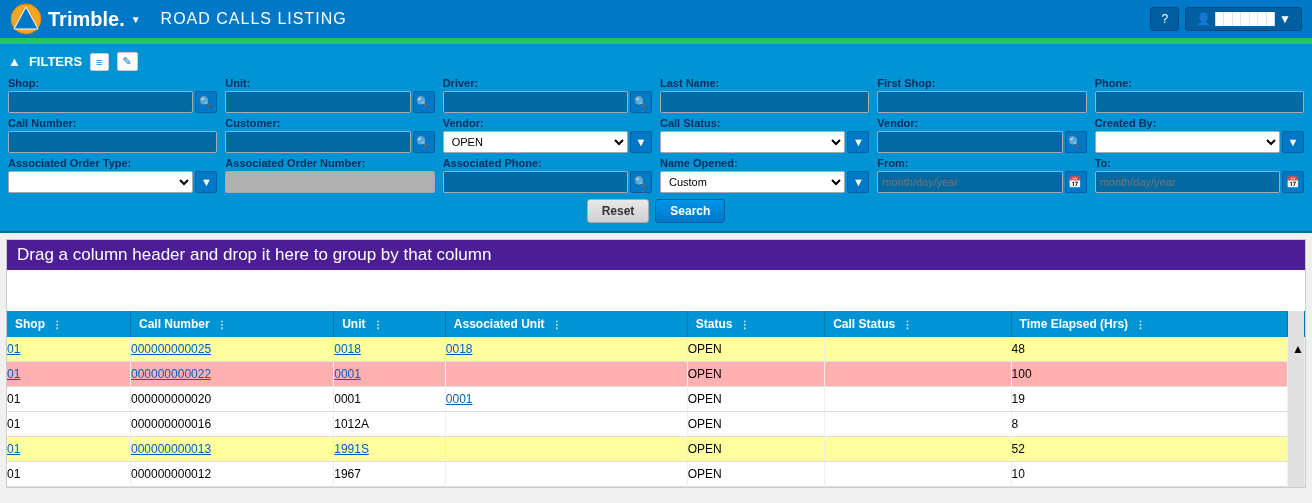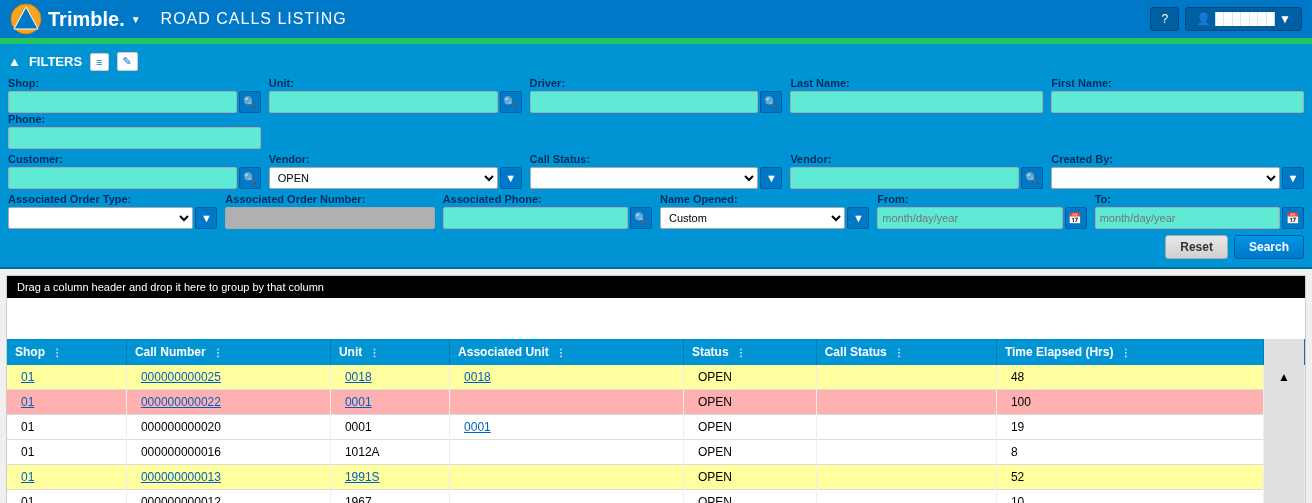--- a/index.html
+++ b/index.html
@@ -81,22 +81,22 @@
       color: #0078c8;
       border: 1px solid #ccc;
       border-radius: 2px;
       padding: 2px 5px;
       cursor: pointer;
       font-size: 11px;
     }
 
     .filters-grid {
       display: grid;
-      grid-template-columns: repeat(5, 1fr);
-      gap: 0 8px;
+      grid-template-columns: repeat(6, 1fr);
+      gap: 13px 8px;
     }
     .filter-field {
       display: flex;
       flex-direction: column;
       gap: 2px;
     }
     .filter-label {
       color: #003060;
       font-size: 11px;
       font-weight: bold;
@@ -106,21 +106,21 @@
       align-items: center;
       gap: 2px;
     }
     .filter-input input, .filter-input select {
       flex: 1;
       height: 22px;
       border: 1px solid #aaa;
       border-radius: 2px;
       padding: 0 4px;
       font-size: 11px;
-      background: #5eead4;
+      background: #0369a1;
     }
     .filter-input select {
       background: white;
     }
     .lookup-btn {
       background: #0078c8;
       color: white;
       border: 1px solid #005fa0;
       border-radius: 2px;
       width: 22px;
@@ -160,21 +160,21 @@
       font-size: 11px;
       flex-shrink: 0;
     }
 
     .filters-row2 {
       margin-top: 4px;
     }
 
     .filters-actions-row {
       display: flex;
-      justify-content: flex-end;
+      justify-content: center;
       gap: 6px;
       margin-top: 6px;
     }
     .action-btn {
       background: linear-gradient(to bottom, #e8e8e8, #d0d0d0);
       color: #333;
       border: 1px solid #aaa;
       border-radius: 3px;
       padding: 4px 14px;
       cursor: pointer;
@@ -187,24 +187,24 @@
       border: 1px solid #005fa0;
     }
 
     
     .table-section {
       background: white;
       margin: 6px;
       border: 1px solid #ccc;
     }
     .drag-hint {
-      background: #000000;
+      background: #4c1d95;
       color: white;
       padding: 5px 10px;
-      font-size: 11px;
+      font-size: 17px;
     }
     .data-table {
       width: 100%;
       border-collapse: collapse;
       margin-top: 41px;
     }
     .data-table thead tr {
       background: #0094d4;
       color: white;
     }
@@ -222,21 +222,21 @@
     }
     .col-drag {
       color: #cce8ff;
       font-size: 10px;
       margin-left: 4px;
     }
     .data-table tbody tr {
       border-bottom: 1px solid #ddd;
     }
     .data-table tbody td {
-      padding: 5px 14px;
+      padding: 5px 0;
       font-size: 12px;
       border-right: 1px solid #eee;
     }
     .data-table tbody td:last-child {
       text-align: right;
     }
     .row-yellow {
       background: #ffffa0 !important;
     }
     .row-pink {
@@ -318,34 +318,40 @@
         <button class="lookup-btn">🔍</button>
       </div>
     </div>
     <div class="filter-field">
       <label class="filter-label">Last Name:</label>
       <div class="filter-input">
         <input type="text" style="width: 100%;">
       </div>
     </div>
     <div class="filter-field">
-      <label class="filter-label">First Name:</label>
+      <label class="filter-label">First Shop:</label>
       <div class="filter-input">
         <input type="text" style="width: 100%;">
       </div>
     </div>
     <div class="filter-field">
       <label class="filter-label">Phone:</label>
       <div class="filter-input">
         <input type="text" style="width: 100%;">
       </div>
     </div>
   </div>
 
   <div class="filters-grid filters-row2">
+    <div class="filter-field">
+      <label class="filter-label">Call Number:</label>
+      <div class="filter-input">
+        <input type="text" style="width: 100%;">
+      </div>
+    </div>
     <div class="filter-field">
       <label class="filter-label">Customer:</label>
       <div class="filter-input">
         <input type="text" style="">
         <button class="lookup-btn">🔍</button>
       </div>
     </div>
     <div class="filter-field">
       <label class="filter-label">Vendor:</label>
       <div class="filter-input">

